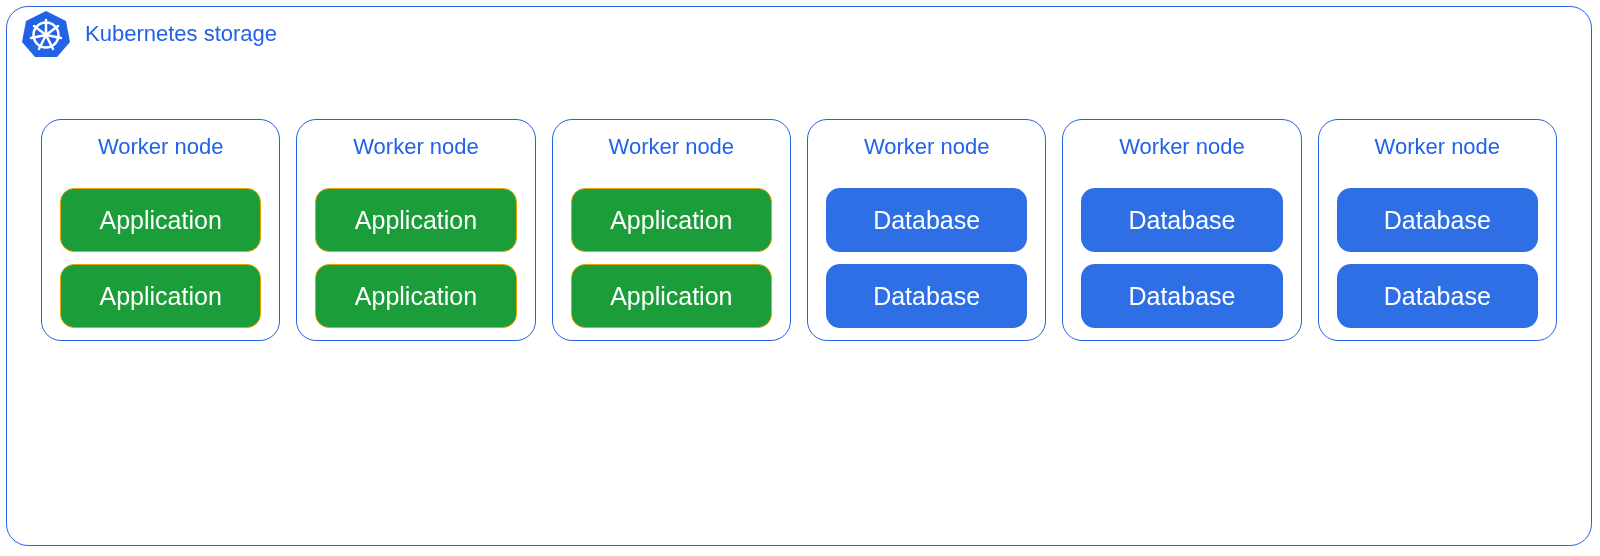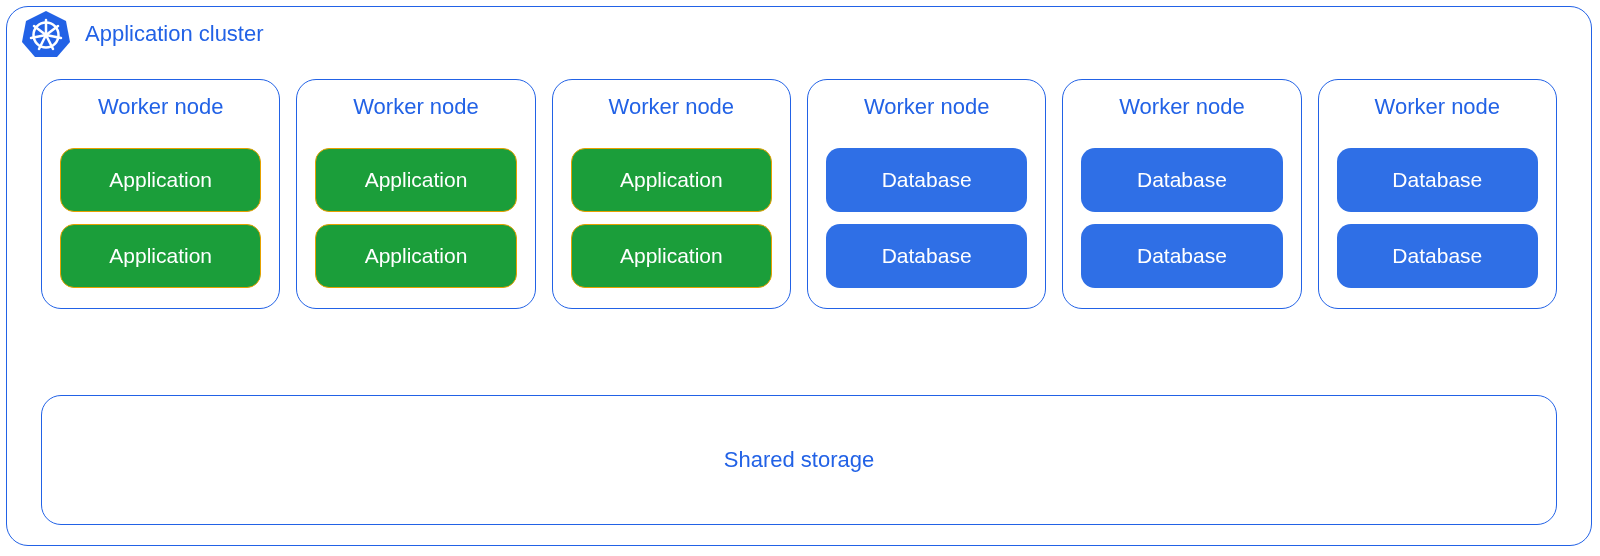--- a/index.html
+++ b/index.html
@@ -40,37 +40,38 @@
     left: 34px;
     right: 34px;
     display: flex;
     justify-content: space-between;
     gap: 16px;
   }
   .worker-node {
     flex: 1;
     border: 1.5px solid #2262e6;
     border-radius: 20px;
-    padding: 14px 18px 20px 18px;
+    padding: 14px 18px 12px 18px;
+    margin-top: 40px;
   }
   .worker-title {
     color: #2262e6;
     font-size: 22px;
     text-align: center;
     margin-bottom: 28px;
     font-weight: 400;
   }
   .pod {
     height: 64px;
     border-radius: 14px;
     display: flex;
     align-items: center;
     justify-content: center;
     color: #fff;
-    font-size: 21px;
+    font-size: 25px;
     font-weight: 400;
     margin-bottom: 12px;
   }
   .pod:last-child { margin-bottom: 0; }
   .pod-app {
     background: #1b9e3a;
     border: 1px solid #e6a100;
   }
   .pod-db {
     background: #2f6fe6;
@@ -106,21 +107,21 @@
           <line x1="50" y1="52" x2="74" y2="34"></line>
           <line x1="50" y1="52" x2="80" y2="58"></line>
           <line x1="50" y1="52" x2="64" y2="80"></line>
           <line x1="50" y1="52" x2="36" y2="80"></line>
           <line x1="50" y1="52" x2="20" y2="58"></line>
           <line x1="50" y1="52" x2="26" y2="34"></line>
         </g>
         <circle cx="50" cy="52" r="25" fill="none" stroke="#fff" stroke-width="5"></circle>
       </svg>
     </span>
-    <span class="cluster-title">Application cluster</span>
+    <span class="cluster-title">Kubernetes storage</span>
   </div>
 
   <div class="nodes-row">
     <div class="worker-node">
       <div class="worker-title">Worker node</div>
       <div class="pod pod-app">Application</div>
       <div class="pod pod-app">Application</div>
     </div>
     <div class="worker-node">
       <div class="worker-title">Worker node</div>
@@ -142,16 +143,13 @@
       <div class="pod pod-db">Database</div>
       <div class="pod pod-db">Database</div>
     </div>
     <div class="worker-node">
       <div class="worker-title">Worker node</div>
       <div class="pod pod-db">Database</div>
       <div class="pod pod-db">Database</div>
     </div>
   </div>
 
-  <div class="shared-storage">
-    <span>Shared storage</span>
-  </div>
 </div>
 
 </body></html>

